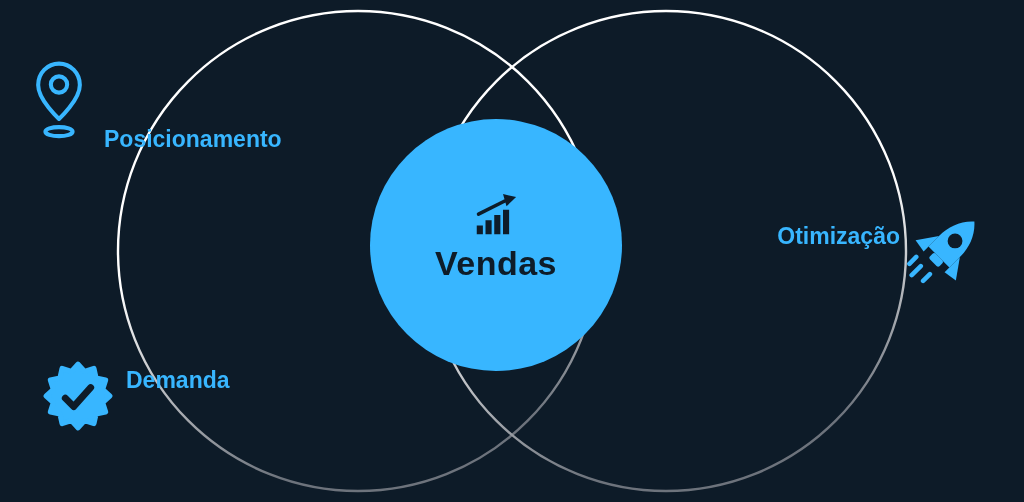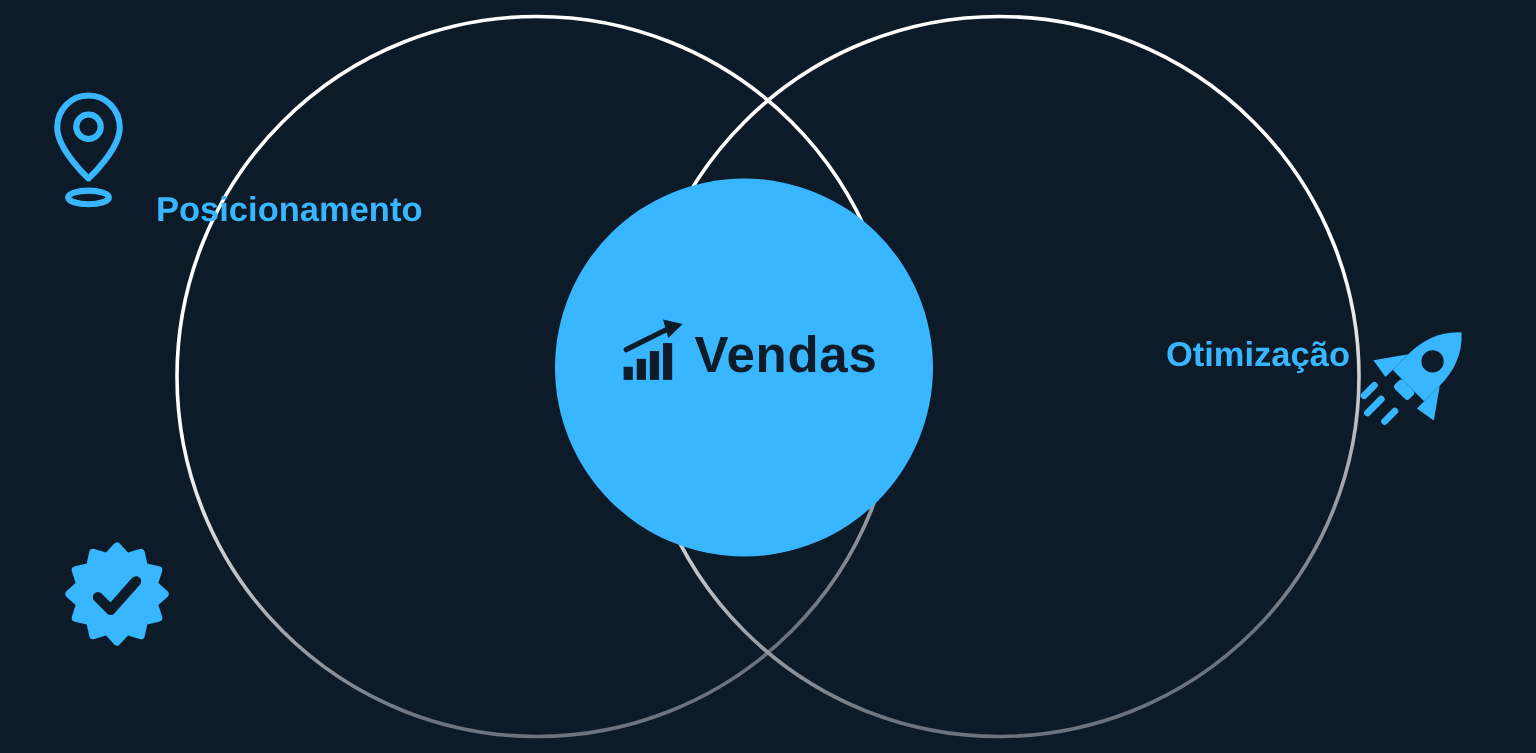--- a/index.html
+++ b/index.html
@@ -14,21 +14,21 @@
   }
   .venn { position: absolute; left: 0; top: 0; width: 1024px; height: 502px; }
   .ring { fill: none; stroke: url(#ringGrad); stroke-width: 2.4px; }
 
   .center-circle {
     position: absolute; left: 370px; top: 119px;
     width: 252px; height: 252px; border-radius: 50%;
     background: var(--accent, #38b6ff);
     display: flex; align-items: center; justify-content: center;
   }
-  .center-inner { display: flex; align-items: center; margin-top: -16px; }
+  .center-inner { display: flex; flex-direction: column; align-items: center; margin-top: -16px; }
   .chart-icon { width: 56px; height: 46px; margin-bottom: 6px; }
   .center-label {
     font-size: 34px; font-weight: 700; letter-spacing: .5px;
     color: var(--dark, #0e1c29);
   }
 
   .callout-label {
     position: absolute;
     color: var(--accent, #38b6ff);
     font-weight: 700; font-size: 23px; line-height: 1.3;
@@ -94,21 +94,21 @@
   </svg>
   <div class="callout-label label-positioning">
     <span>Posicionamento</span>
   </div>
 
   <svg class="icon-badge" viewBox="-2 -2 68 68" aria-hidden="true">
     <polygon class="seal" points="62,32 55.2,38.2 58,47 49,49 47,58 38.2,55.2 32,62 25.8,55.2 17,58 15,49 6,47 8.8,38.2 2,32 8.8,25.8 6,17 15,15 17,6 25.8,8.8 32,2 38.2,8.8 47,6 49,15 58,17 55.2,25.8"></polygon>
     <path class="check" d="M20 34 L28 42 L44 24"></path>
   </svg>
   <div class="callout-label label-demand">
-    <br>
+    <span>Demanda</span><br>
   </div>
 
   <div class="callout-label label-results">
     <span>Otimização</span><br>
   </div>
   <svg class="icon-rocket" viewBox="0 0 72 72" aria-hidden="true">
     <g transform="rotate(45 36 36)">
       <path class="accent-fill" d="M36 2 C27 10 23 21 23 33 L23 46 L49 46 L49 33 C49 21 45 10 36 2 Z"></path>
       <circle class="dark-fill" cx="36" cy="26" r="6.5"></circle>
       <path class="accent-fill" d="M23 33 L11 50 L23 52 Z"></path>

